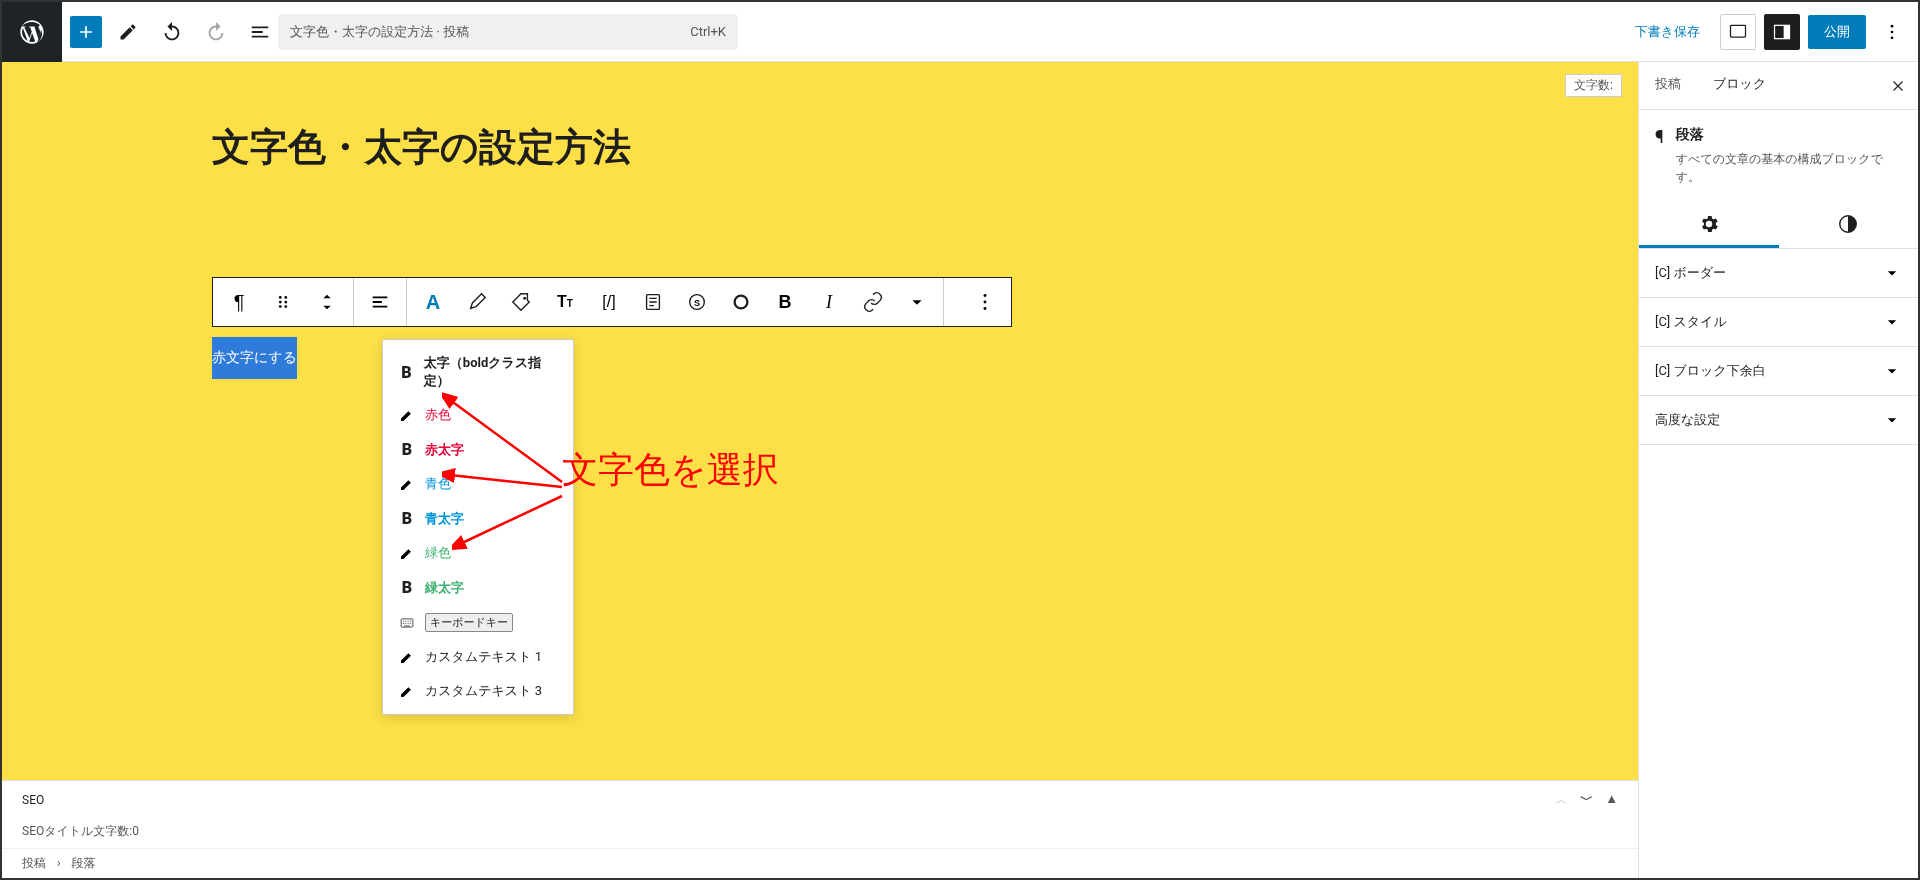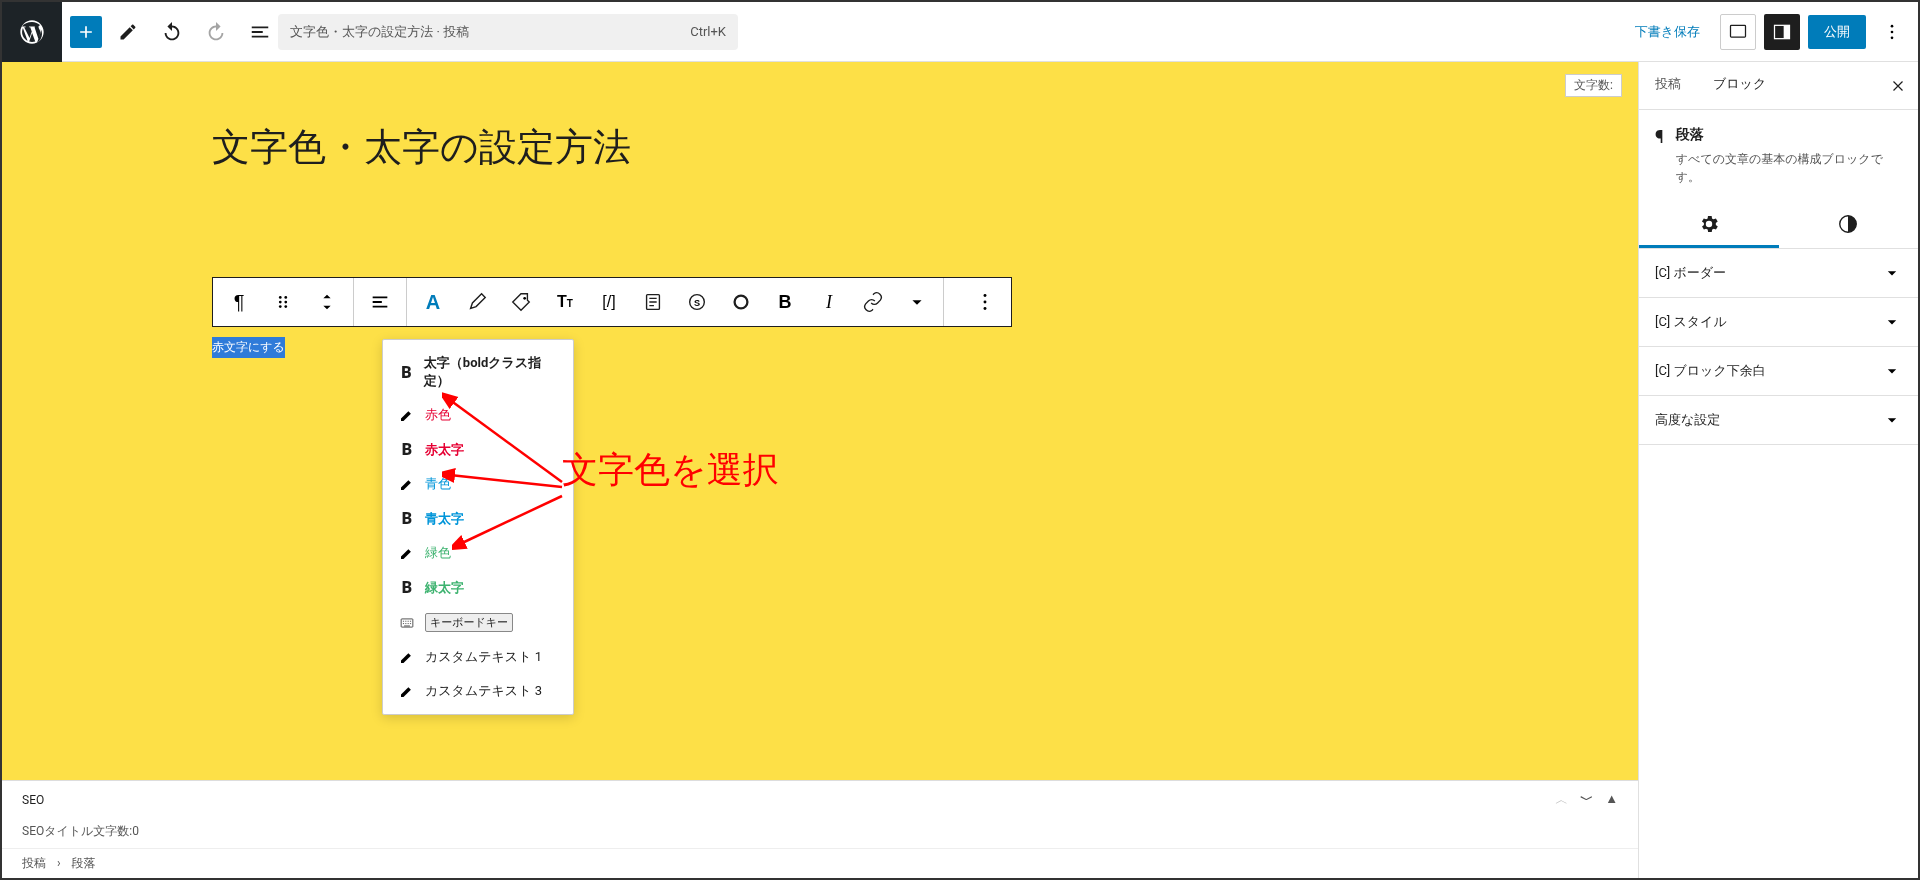--- a/index.html
+++ b/index.html
@@ -20,32 +20,32 @@
 .preview-btn { border: 1px solid #ccc; background: #fff; }
 .settings-btn { background: #1e1e1e; color: #fff; }
 .publish-btn { background: #007cba; color: #fff; border: none; padding: 8px 16px; border-radius: 2px; font-size: 13px; cursor: pointer; }
 .more-btn { width: 36px; }
 
 
 .main { flex: 1; display: flex; overflow: hidden; }
 .editor-area { flex: 1; position: relative; background: #fde047; overflow: hidden; display: flex; flex-direction: column; }
 .editor-content { flex: 1; position: relative; padding: 60px 0 0 0; }
 .char-count-badge { position: absolute; top: 12px; right: 16px; border: 1px solid #ccc; padding: 2px 8px; font-size: 12px; color: #555; background: #fff; }
-.post-title { font-size: 38px; font-weight: 400; margin-left: 210px; margin-bottom: 50px; color: #1e1e1e; }
+.post-title { font-size: 38px; font-weight: 700; margin-left: 210px; margin-bottom: 50px; color: #1e1e1e; }
 
 
 .block-toolbar { position: absolute; top: 215px; left: 210px; width: 800px; height: 50px; border: 1px solid #1e1e1e; background: #fff; display: flex; align-items: center; }
 .block-toolbar .group { display: flex; align-items: center; height: 100%; border-right: 1px solid #ccc; padding: 0 4px; }
 .block-toolbar .group:last-of-type { border-right: none; }
 .tb-btn { width: 44px; height: 44px; display: flex; align-items: center; justify-content: center; background: none; border: none; cursor: pointer; }
 .tb-btn.active { color: #007cba; }
 .tb-btn svg { width: 22px; height: 22px; }
 
 
-.selected-text { position: absolute; top: 275px; left: 210px; background: #2f7bd9; color: #fff; padding: 2px 0; font-size: 12px; }
+.selected-text { position: absolute; top: 275px; left: 210px; background: #2f7bd9; color: #fff; padding: 12px 0; font-size: 14px; }
 
 
 .format-dropdown { position: absolute; top: 277px; left: 380px; width: 192px; background: #fff; border: 1px solid #ccc; border-radius: 2px; box-shadow: 0 3px 12px rgba(0,0,0,0.15); padding: 6px 0; }
 .dd-item { display: flex; align-items: center; gap: 8px; padding: 8px 14px; font-size: 13px; cursor: pointer; }
 .dd-icon { width: 20px; display: flex; align-items: center; justify-content: center; font-weight: 700; }
 .dd-item .bold-icon { font-size: 16px; font-weight: 900; }
 .dd-item .pen-icon svg { width: 16px; height: 16px; }
 .kb-label { border: 1px solid #888; background: #eee; padding: 1px 4px; font-size: 11px; border-radius: 2px; }
 .c-red { color: #e60033; }
 .c-red-bold { color: #e60033; font-weight: 700; }

